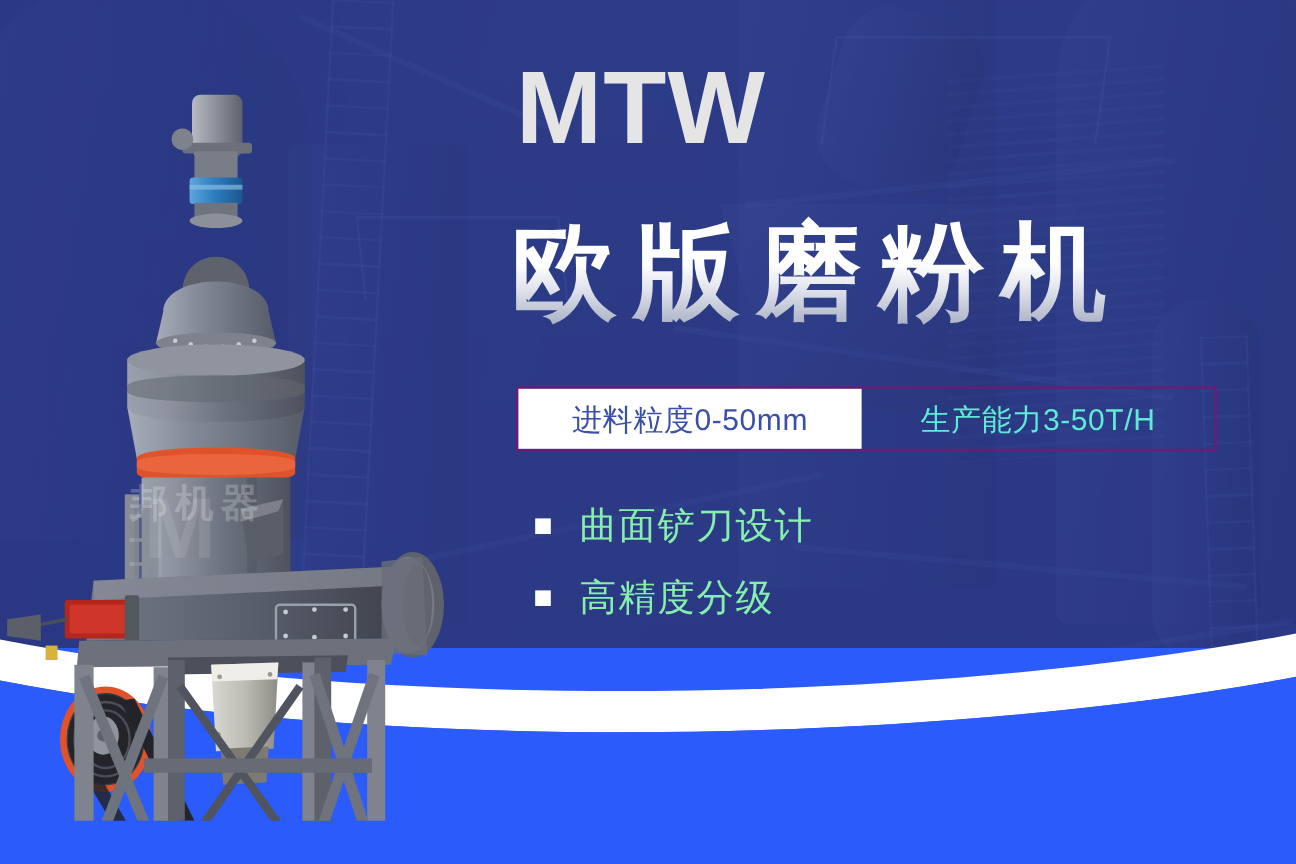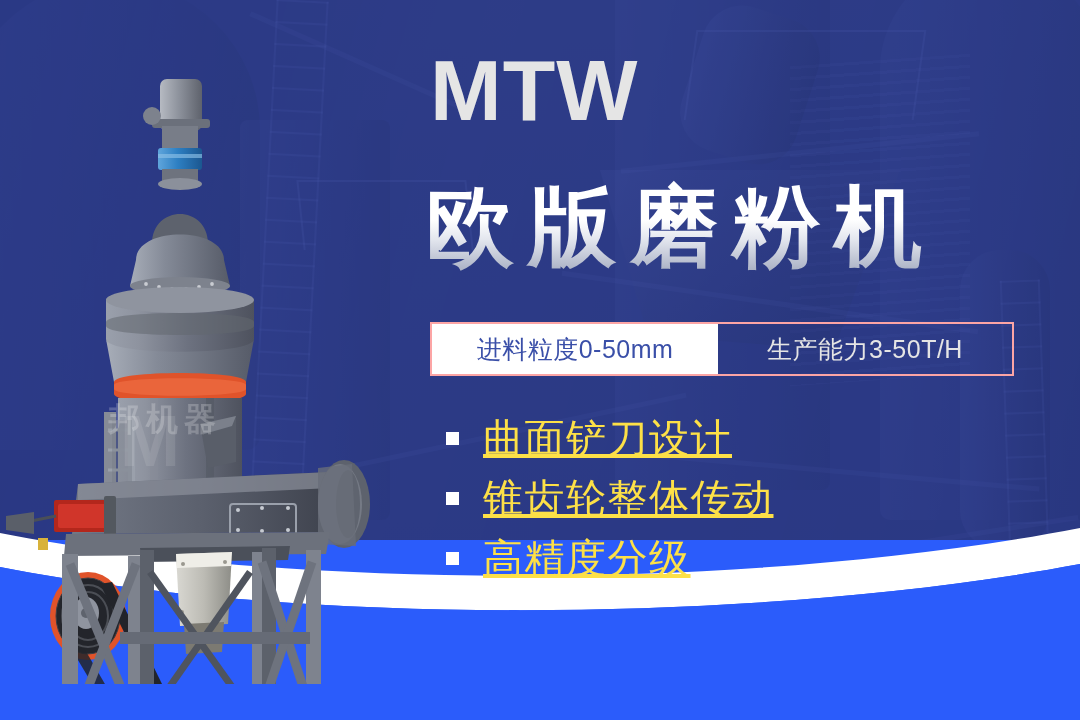--- a/index.html
+++ b/index.html
@@ -135,49 +135,49 @@
     -webkit-text-fill-color:transparent;
     text-shadow:none;
     white-space:nowrap;
     text-align:center;
   }
 
   
   .specs {
     position:absolute; left:6px; top:322px;
     width:584px; height:54px;
-    border:2px solid #fca5a5;
+    border:2px solid #701a75;
     display:flex;
   }
   .spec {
     display:flex; align-items:center; justify-content:center;
     font-size:25px; letter-spacing:.5px; white-space:nowrap;
   }
   .spec-left {
     width:286px; height:100%;
     background:#ffffff;
     color:#3a4fa8;
   }
   .spec-right {
     flex:1; height:100%;
-    color:#e5e5e5;
+    color:#5eead4;
   }
 
   
   .bullets { position:absolute; left:6px; top:420px; width:420px; }
   .bullet {
     display:flex; align-items:center;
     height:36px; margin-bottom:24px;
   }
   .bullet .mark {
     width:13px; height:13px; background:#ffffff;
     margin-left:16px; margin-right:24px; flex:none;
   }
   .bullet .txt {
-    font-size:40px; color:#fde047; letter-spacing:1.5px; white-space:nowrap;text-decoration:underline;
+    font-size:31px; color:#86efac; letter-spacing:1.5px; white-space:nowrap;
   }
 
   
   .watermark {
     position:absolute; left:108px; top:398px;
     font-size:32px; font-weight:bold; letter-spacing:6px;
     color:rgba(255,255,255,.22);
     white-space:nowrap;
     pointer-events:none;
   }
@@ -413,22 +413,18 @@
       <div class="spec spec-right">生产能力3-50T/H</div>
     </div>
 
     <div class="bullets">
       <div class="bullet">
         <span class="mark"></span>
         <span class="txt">曲面铲刀设计</span>
       </div>
       <div class="bullet">
         <span class="mark"></span>
-        <span class="txt">锥齿轮整体传动</span>
-      </div>
-      <div class="bullet">
-        <span class="mark"></span>
         <span class="txt">高精度分级</span>
       </div>
     </div>
 
   </div>
 </div>
 
 </body></html>

